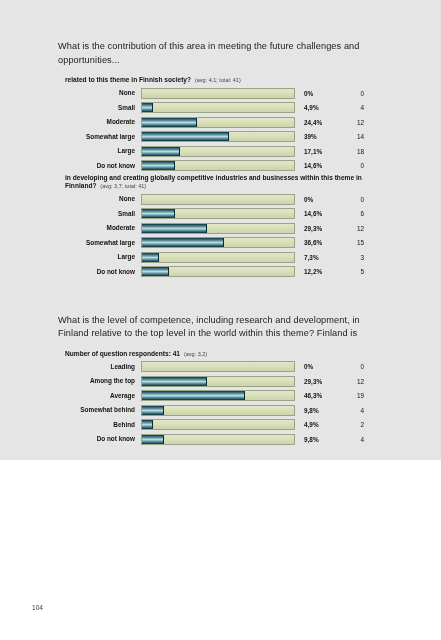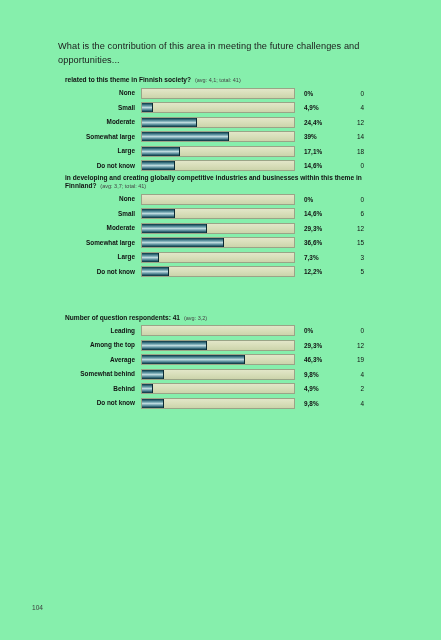--- a/index.html
+++ b/index.html
@@ -12,22 +12,22 @@
     height: 640px;
     font-family: "Liberation Sans", sans-serif;
     color: #1a1a1a;
     position: relative;
     overflow: hidden;
   }
   .page {
     position: absolute;
     left: 0; top: 0;
     width: 441px;
-    height: 640px;
-    background: #86efac;
+    height: 460px;
+    background: #e5e5e5;
   }
   .content {
     position: absolute;
     left: 58px;
     top: 40px;
     width: 332px;
   }
 
   
   .question {
@@ -258,20 +258,21 @@
             <div class="count">5</div>
           </div>
 
         </div>
       </div>
     </div>
 
     <div class="block-gap"></div>
 
     <div>
+      <p class="question">What is the level of competence, including research and development, in Finland relative to the top level in the world within this theme? Finland is</p>
 
       <div class="chart-block">
         <div class="subhead">
           <span>Number of question respondents: 41</span>
           <span class="meta">(avg: 3,2)</span>
         </div>
         <div class="chart">
 
           <div class="row">
             <div class="row-label">Leading</div>

